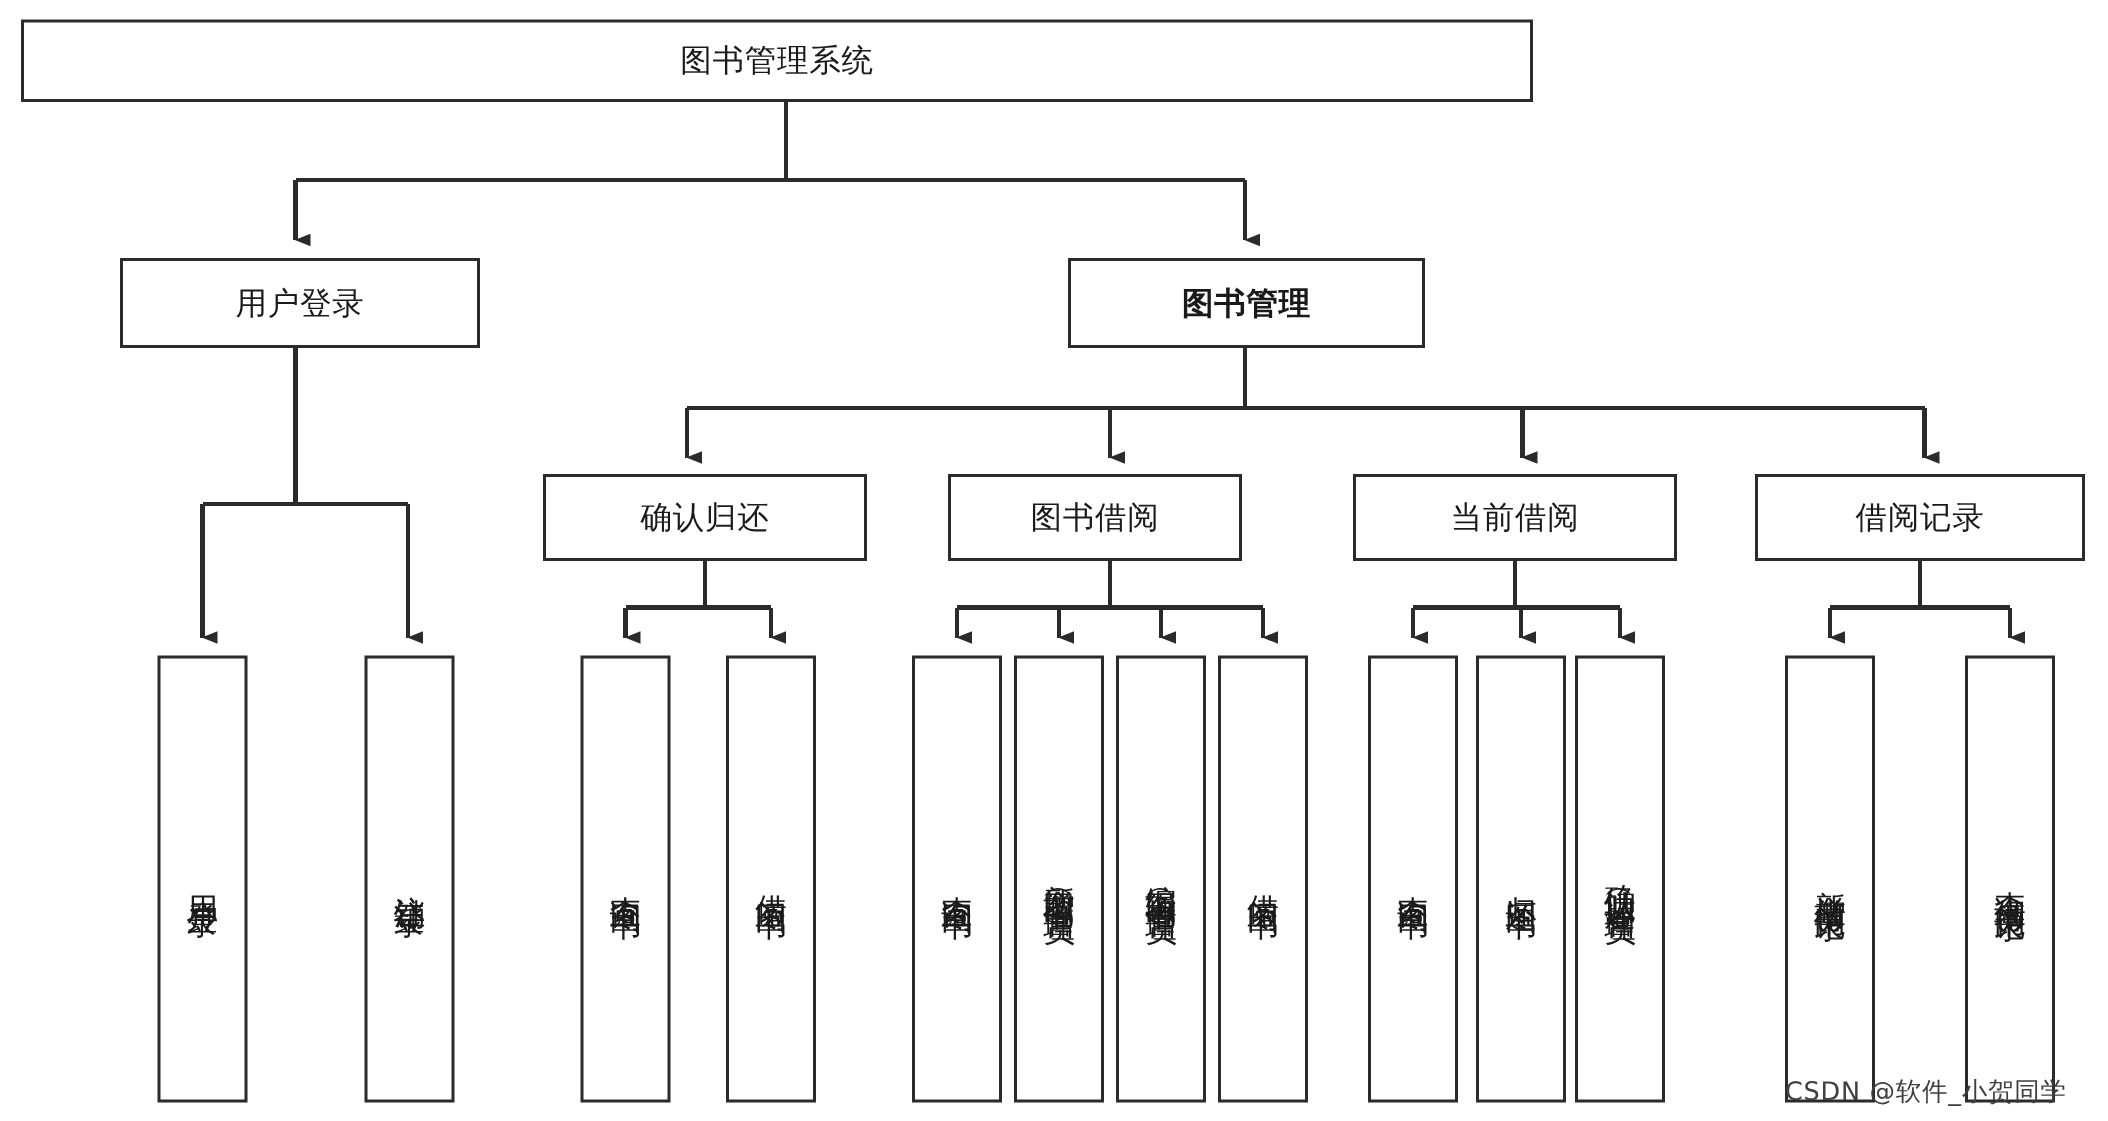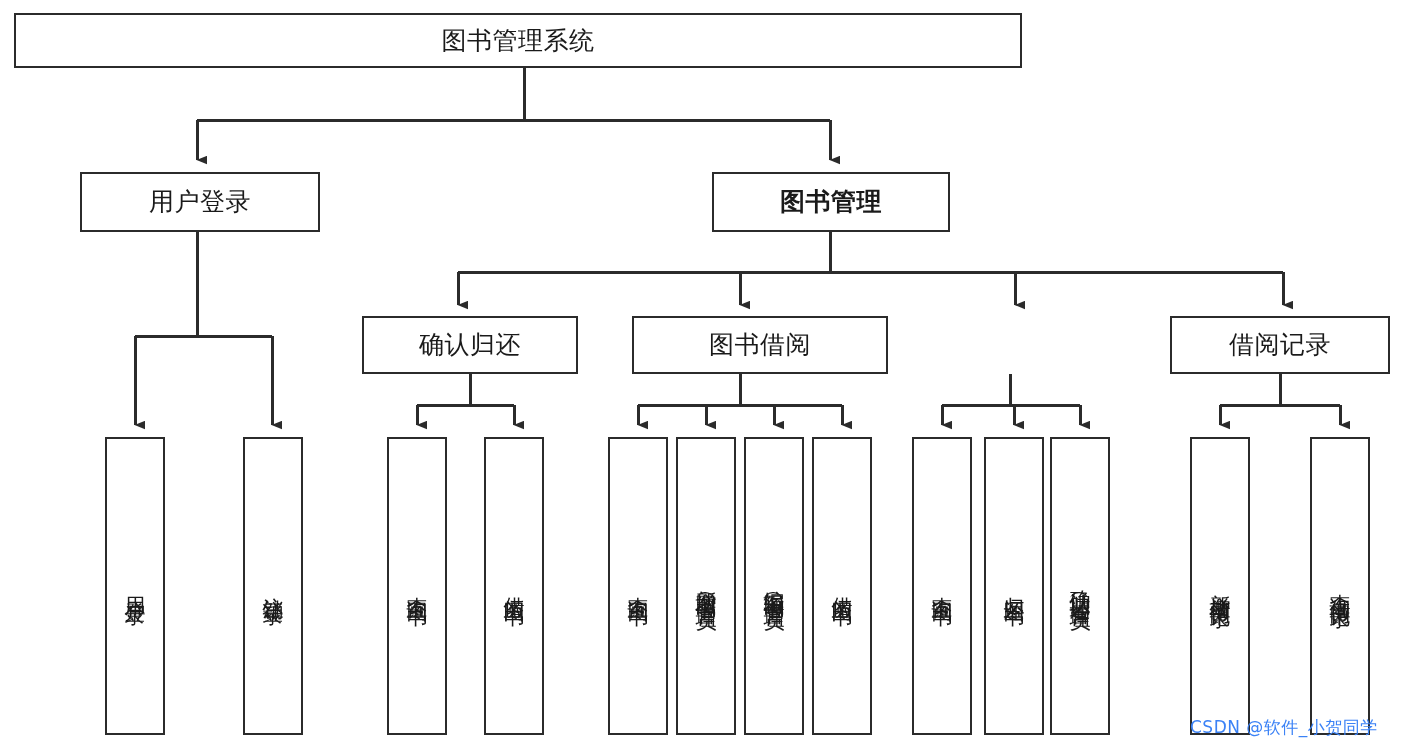--- a/index.html
+++ b/index.html
@@ -34,39 +34,39 @@
     justify-content: center;
     color: #1a1a1a;
   }
   .node-label {
     display: block;
     text-align: center;
     line-height: 1.18;
     white-space: nowrap;
   }
   .node.horizontal .node-label {
-    font-size: 25px;
+    font-size: 21px;
     letter-spacing: 0.5px;
   }
   .node.vertical {
     align-items: center;
     justify-content: center;
   }
   .node.vertical .node-label {
     writing-mode: vertical-rl;
     text-orientation: upright;
     font-size: 21px;
     line-height: 1.05;
     letter-spacing: 3px;
     white-space: nowrap;
   }
   .watermark {
     position: absolute;
     font-size: 17px;
-    color: #3b82f6;
+    color: #404040;
     white-space: nowrap;
     letter-spacing: 0.5px;
     pointer-events: none;
   }
 </style>
 </head>
 <body>
 
 <div id="canvas">
 
@@ -131,22 +131,25 @@
   <div class="node horizontal" style="left:80px; top:172px; width:240px; height:60px;">
     <span class="node-label">用户登录</span>
   </div>
   <div class="node horizontal" style="left:712px; top:172px; width:238px; height:60px;font-weight:bold;">
     <span class="node-label">图书管理</span>
   </div>
 
   <div class="node horizontal" style="left:362px; top:316px; width:216px; height:58px;">
     <span class="node-label">确认归还</span>
   </div>
-  <div class="node horizontal" style="left:632px; top:316px; width:256px; height:58px;">
+  <div class="node horizontal" style="left:632px; top:316px; width:196px; height:58px;">
     <span class="node-label">图书借阅</span>
+  </div>
+  <div class="node horizontal" style="left:902px; top:316px; width:216px; height:58px;">
+    <span class="node-label">当前借阅</span>
   </div>
   <div class="node horizontal" style="left:1170px; top:316px; width:220px; height:58px;">
     <span class="node-label">借阅记录</span>
   </div>
 
   <div class="node vertical" style="left:105px; top:437px; width:60px; height:298px;">
     <span class="node-label">用户登录</span>
   </div>
   <div class="node vertical" style="left:243px; top:437px; width:60px; height:298px;">
     <span class="node-label">注销登录</span>

